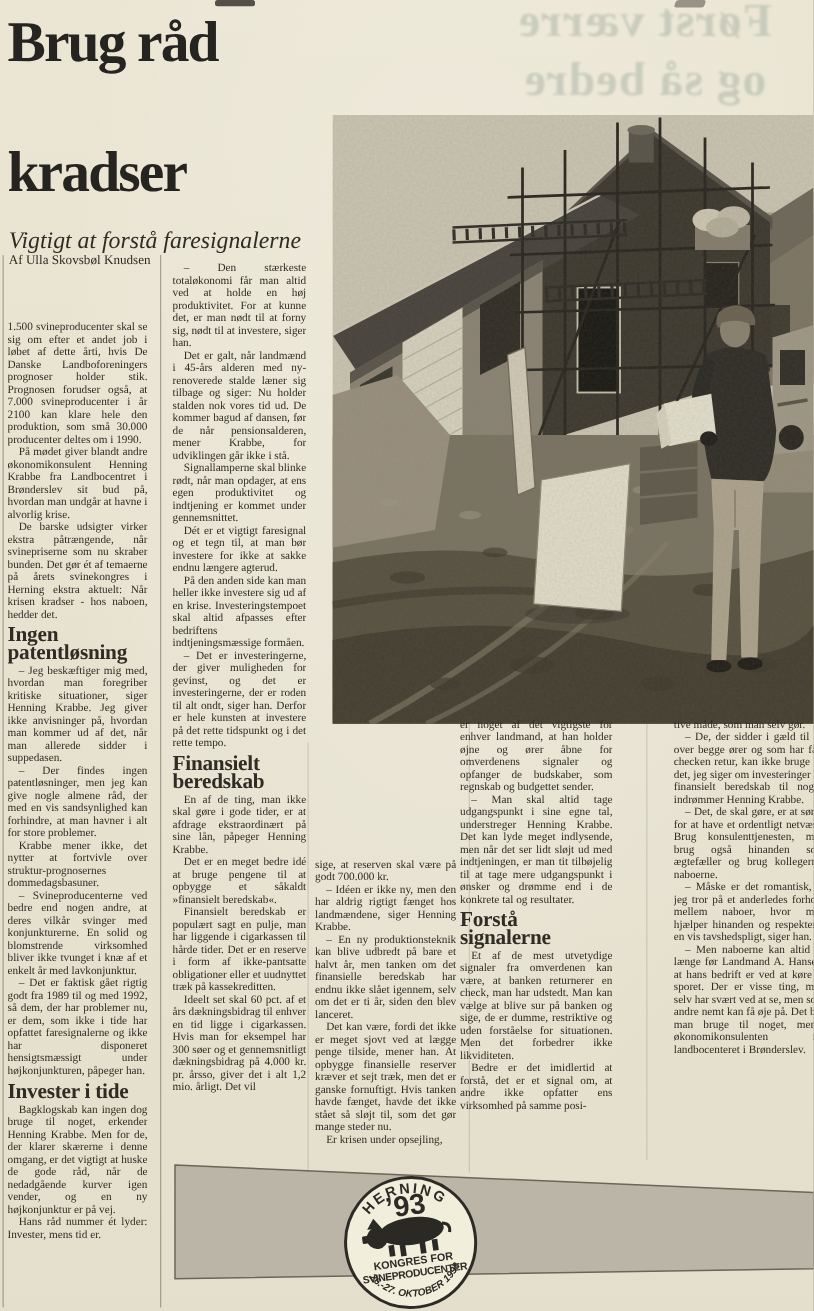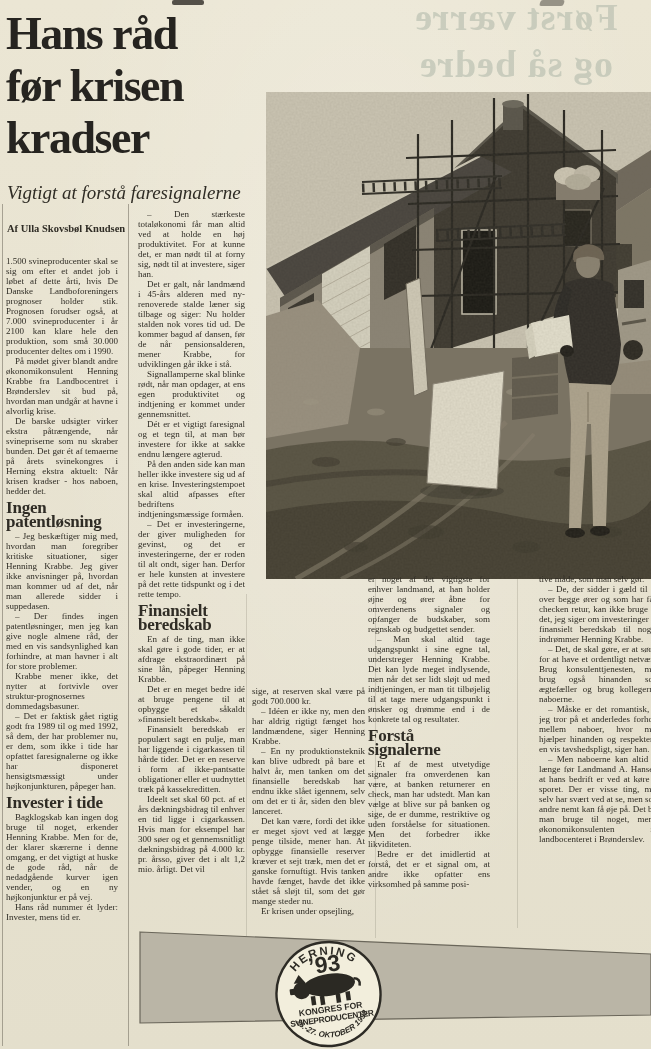--- a/index.html
+++ b/index.html
@@ -18,21 +18,21 @@
   }
   .bleed-small{
     position:absolute; left:432px; top:106px; width:158px; height:8px; filter:blur(1.2px);
     background:repeating-linear-gradient(90deg, rgba(130,142,126,.4) 0 13px, transparent 13px 19px);
   }
   .headline{
     position:absolute; left:6px; top:8px; width:256px; margin:0;
     font-size:46px; line-height:52px; font-weight:bold; letter-spacing:-1.5px; color:#262420;
   }
   .subtitle{position:absolute; left:7px; top:182px; width:250px; font-style:italic; font-size:19px; color:#2f2c25;}
-  .byline{position:absolute; left:7px; top:223px; font-weight:bold; font-size:10.5px;}
+  .byline{position:absolute; left:7px; top:203px; font-weight:normal; font-size:10.5px;}
   .vrule{position:absolute; width:1px; background:#6f6a5c; opacity:.55;}
   .vrule.faint{opacity:.22;}
   .col{position:absolute; font-size:9px; line-height:10px; text-align:justify; overflow:hidden; color:#2f2c25;}
   .col p{margin:0; text-indent:9px;}
   .col p.flush{text-indent:0;}
   .col h3{font-size:17px; line-height:14px; margin:5px 0 2px; letter-spacing:-.2px; font-weight:bold; text-align:left;}
   .caption{
     position:absolute; left:252px; top:584px; width:113px;
     font-size:9px; line-height:9.8px; font-weight:bold; font-style:italic; text-align:justify;
   }
@@ -52,41 +52,42 @@
   <div class="edge-mark" style="left:172px;top:0;width:32px;height:5px;opacity:.8;"></div>
   <div class="edge-mark" style="left:540px;top:0;width:24px;height:6px;opacity:.45;transform:skewX(-18deg);"></div>
 
   <div class="bleed">
     <div>Først værre</div>
     <div>og så bedre</div>
   </div>
   <div class="bleed-small"></div>
 
   <h1 class="headline">
-    <span>Hans råd</span><br>
-    <span>før krisen</span><br>
+    <span>Brug råd</span><br>
+    <br>
     <span>kradser</span>
   </h1>
   <div class="subtitle">Vigtigt at forstå faresignalerne</div>
   <div class="byline">Af Ulla Skovsbøl Knudsen</div>
 
   <div class="vrule" style="left:2px;top:204px;height:842px;"></div>
   <div class="vrule" style="left:128px;top:204px;height:842px;"></div>
   <div class="vrule faint" style="left:246px;top:594px;height:342px;"></div>
   <div class="vrule faint" style="left:375px;top:566px;height:372px;"></div>
   <div class="vrule faint" style="left:517px;top:566px;height:362px;"></div>
 
   <div class="col" style="left:6px;top:244px;width:112px;height:818px;margin-top:12px;">
     <p class="flush">1.500 svineproducenter skal se sig om efter et andet job i løbet af dette årti, hvis De Danske Landboforeningers prognoser holder stik. Prognosen forudser også, at 7.000 svineproducenter i år 2100 kan klare hele den produktion, som små 30.000 producenter deltes om i 1990.</p>
     <p>På mødet giver blandt andre økonomikonsulent Henning Krabbe fra Landbocentret i Brønderslev sit bud på, hvordan man undgår at havne i alvorlig krise.</p>
     <p>De barske udsigter virker ekstra påtrængende, når svinepriserne som nu skraber bunden. Det gør ét af temaerne på årets svinekongres i Herning ekstra aktuelt: Når krisen kradser - hos naboen, hedder det.</p>
     <h3>Ingen patentløsning</h3>
     <p>– Jeg beskæftiger mig med, hvordan man foregriber kritiske situationer, siger Henning Krabbe. Jeg giver ikke anvisninger på, hvordan man kommer ud af det, når man allerede sidder i suppedasen.</p>
     <p>– Der findes ingen patentløsninger, men jeg kan give nogle almene råd, der med en vis sandsynlighed kan forhindre, at man havner i alt for store problemer.</p>
     <p>Krabbe mener ikke, det nytter at fortvivle over struktur-prognosernes dommedagsbasuner.</p>
+    <p>– Svineproducenterne ved bedre end nogen andre, at deres vilkår svinger med konjunkturerne. En solid og blomstrende virksomhed bliver ikke tvunget i knæ af et enkelt år med lavkonjunktur.</p>
     <p>– Det er faktisk gået rigtig godt fra 1989 til og med 1992, så dem, der har problemer nu, er dem, som ikke i tide har opfattet faresignalerne og ikke har disponeret hensigtsmæssigt under højkonjunkturen, påpeger han.</p>
     <h3>Invester i tide</h3>
     <p>Bagklogskab kan ingen dog bruge til noget, erkender Henning Krabbe. Men for de, der klarer skærerne i denne omgang, er det vigtigt at huske de gode råd, når de nedadgående kurver igen vender, og en ny højkonjunktur er på vej.</p>
     <p>Hans råd nummer ét lyder: Invester, mens tid er.</p>
   </div>
 
   <div class="col" style="left:138px;top:209px;width:107px;height:721px;">
     <p>– Den stærkeste totaløkonomi får man altid ved at holde en høj produktivitet. For at kunne det, er man nødt til at forny sig, nødt til at investere, siger han.</p>
     <p>Det er galt, når landmænd i 45-års alderen med ny-renoverede stalde læner sig tilbage og siger: Nu holder stalden nok vores tid ud. De kommer bagud af dansen, før de når pensionsalderen, mener Krabbe, for udviklingen går ikke i stå.</p>
     <p>Signallamperne skal blinke rødt, når man opdager, at ens egen produktivitet og indtjening er kommet under gennemsnittet.</p>

